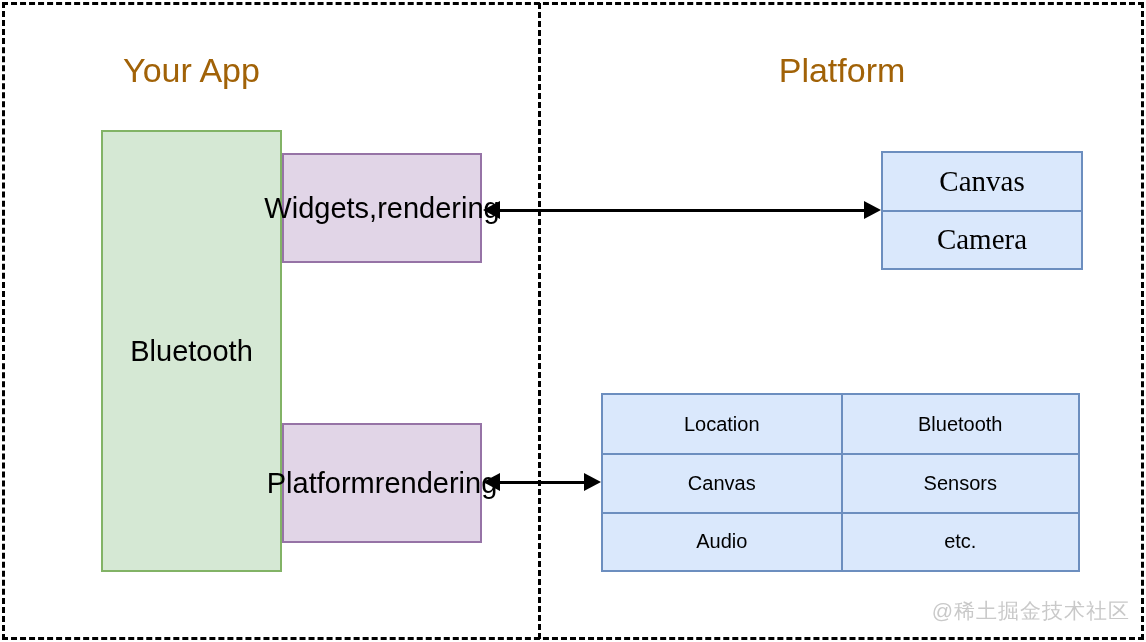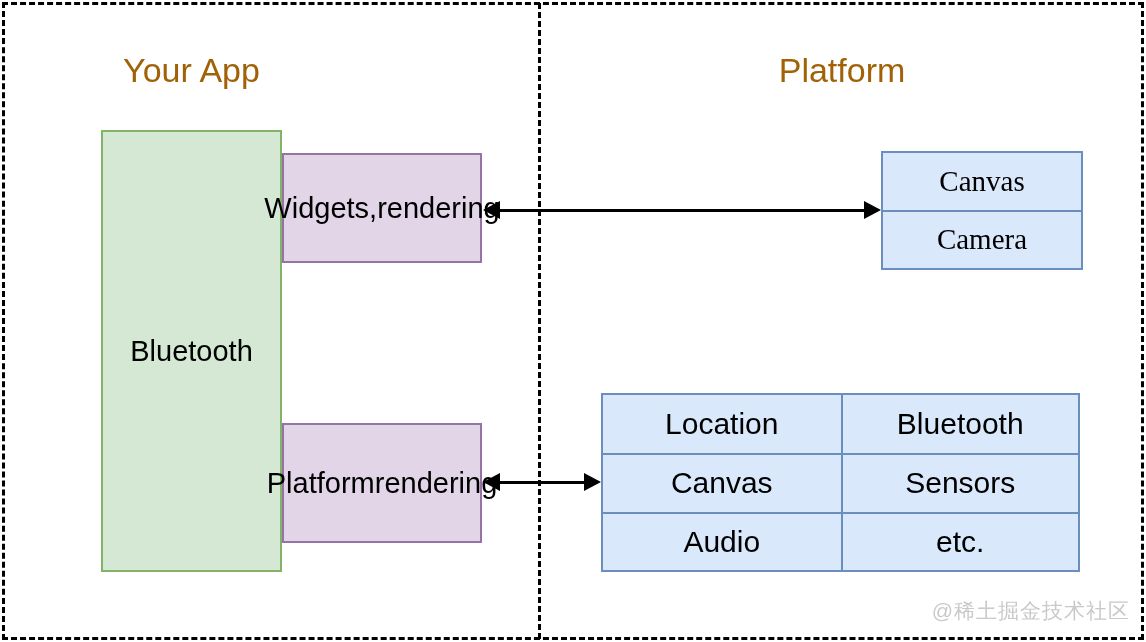--- a/index.html
+++ b/index.html
@@ -93,21 +93,21 @@
     background: var(--blue_fill, #dae8fc);
     border: 2px solid var(--blue_stroke, #6c8ebf);
     display: grid;
     grid-template-columns: 1fr 1fr;
     grid-template-rows: 1fr 1fr 1fr;
   }
   .cell {
     display: flex;
     align-items: center;
     justify-content: center;
-    font-size: 30px;
+    font-size: 20px;
     box-sizing: border-box;
   }
   .cell.col2 { border-left: 2px solid var(--blue_stroke, #6c8ebf); }
   .cell.rown { border-top: 2px solid var(--blue_stroke, #6c8ebf); }
 
   .arrow {
     position: absolute;
     height: 30px;
   }
   .arrow .shaft {

